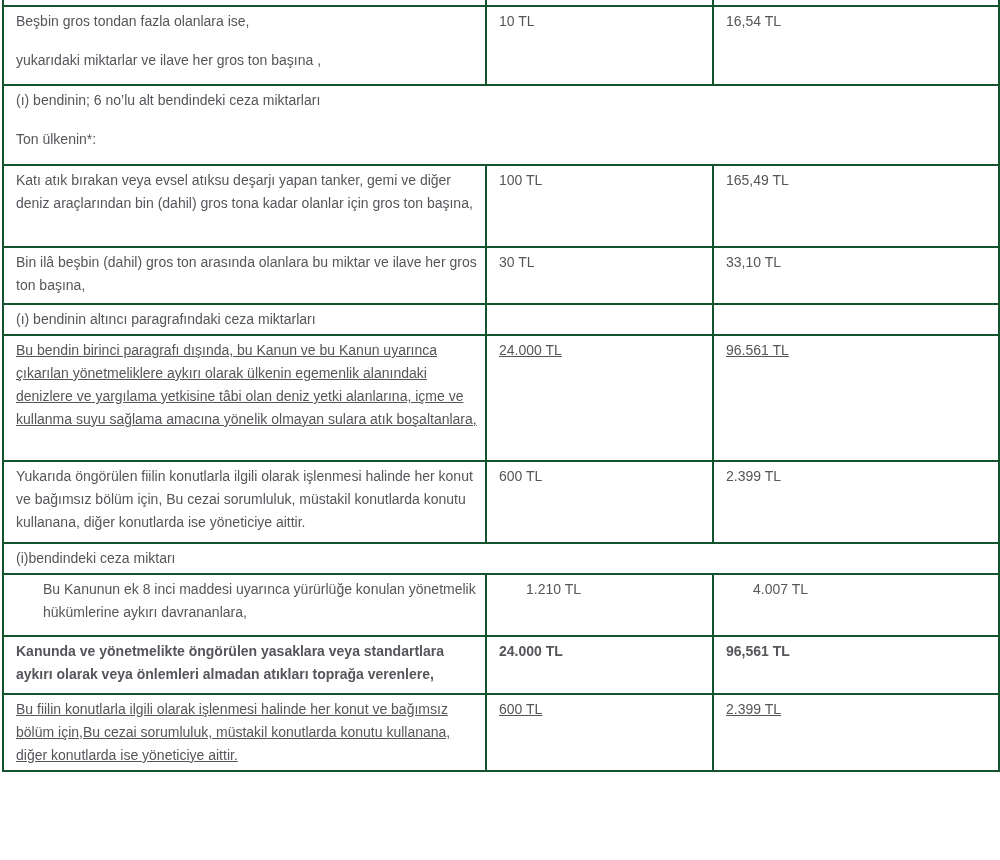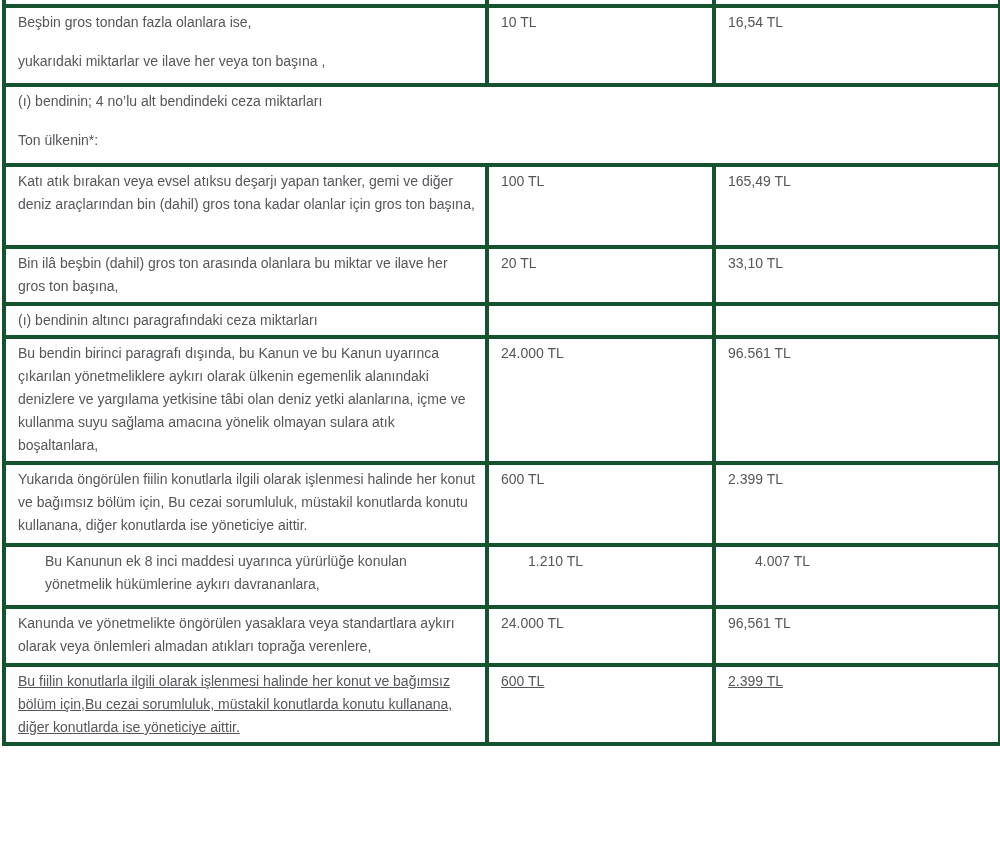--- a/index.html
+++ b/index.html
@@ -16,21 +16,21 @@
   table.penalty-table {
     border-collapse: collapse;
     table-layout: fixed;
     width: 996px;
     margin-left: 2px;
     color: #55565a;
     font-size: 14px;
     line-height: 23px;
   }
   table.penalty-table td {
-    border: 4px solid #14532d;
+    border: 2px solid #14532d;
     vertical-align: top;
     padding: 3px 8px 3px 12px;
     box-sizing: border-box;
     overflow: hidden;
   }
   table.penalty-table td p {
     margin: 0 0 16px 0;
   }
   table.penalty-table td p:last-child {
     margin-bottom: 0;
@@ -40,23 +40,23 @@
     border-top: none;
     height: 6px;
     padding: 0;
   }
   
   tr.h79  td { height: 79px; }
   tr.h80  td { height: 80px; }
   tr.h82  td { height: 82px; margin-left: 12px; }
   tr.h57  td { height: 57px; margin-left: 27px; }
   tr.h30  td { height: 30px; }
-  tr.h126 td { height: 126px; }
+  tr.h126 td { height: 126px; text-decoration: underline; }
   tr.h62  td { height: 62px; padding-left: 39px; }
-  tr.h58  td { height: 58px; }
+  tr.h58  td { height: 58px; font-weight: bold; }
   tr.h77  td { height: 77px; text-decoration: underline; }
 </style>
 </head>
 <body>
 
 <table class="penalty-table">
   <colgroup>
     <col style="width:483px">
     <col style="width:227px">
     <col style="width:286px">
@@ -65,46 +65,46 @@
   <tbody>
       <tr class="stub">
     <td></td>
     <td></td>
     <td></td>
   </tr>
 
   <tr class="h79">
     <td>
       <p>Beşbin gros tondan fazla olanlara ise,</p>
-      <p>yukarıdaki miktarlar ve ilave her veya ton başına ,</p>
+      <p>yukarıdaki miktarlar ve ilave her gros ton başına ,</p>
     </td>
     <td>10 TL</td>
     <td>16,54 TL</td>
   </tr>
 
   <tr class="h80">
     <td colspan="3">
-      <p>(ı) bendinin; 4 no’lu alt bendindeki ceza miktarları</p>
+      <p>(ı) bendinin; 6 no’lu alt bendindeki ceza miktarları</p>
       <p>Ton ülkenin*:</p>
     </td>
   </tr>
 
   <tr class="h82">
     <td>
       <p>Katı atık bırakan veya evsel atıksu deşarjı yapan tanker, gemi ve diğer deniz araçlarından bin (dahil) gros tona kadar olanlar için gros ton başına,</p>
     </td>
     <td>100 TL</td>
     <td>165,49 TL</td>
   </tr>
 
   <tr class="h57">
     <td>
       <p>Bin ilâ beşbin (dahil) gros ton arasında olanlara bu miktar ve ilave her gros ton başına,</p>
     </td>
-    <td>20 TL</td>
+    <td>30 TL</td>
     <td>33,10 TL</td>
   </tr>
 
 
   <tr class="h30">
     <td>
       <p>(ı) bendinin altıncı paragrafındaki ceza miktarları</p>
     </td>
     <td></td>
     <td></td>
@@ -119,20 +119,25 @@
   </tr>
 
   <tr class="h82">
     <td>
       <p>Yukarıda öngörülen fiilin konutlarla ilgili olarak işlenmesi halinde her konut ve bağımsız bölüm için, Bu cezai sorumluluk, müstakil konutlarda konutu kullanana, diğer konutlarda ise yöneticiye aittir.</p>
     </td>
     <td>600 TL</td>
     <td>2.399 TL</td>
   </tr>
 
+  <tr class="h30">
+    <td colspan="3">
+      <p>(i)bendindeki ceza miktarı</p>
+    </td>
+  </tr>
 
   <tr class="h62">
     <td>
       <p>Bu Kanunun ek 8 inci maddesi uyarınca yürürlüğe konulan yönetmelik hükümlerine aykırı davrananlara,</p>
     </td>
     <td>1.210 TL</td>
     <td>4.007 TL</td>
   </tr>
 
 

